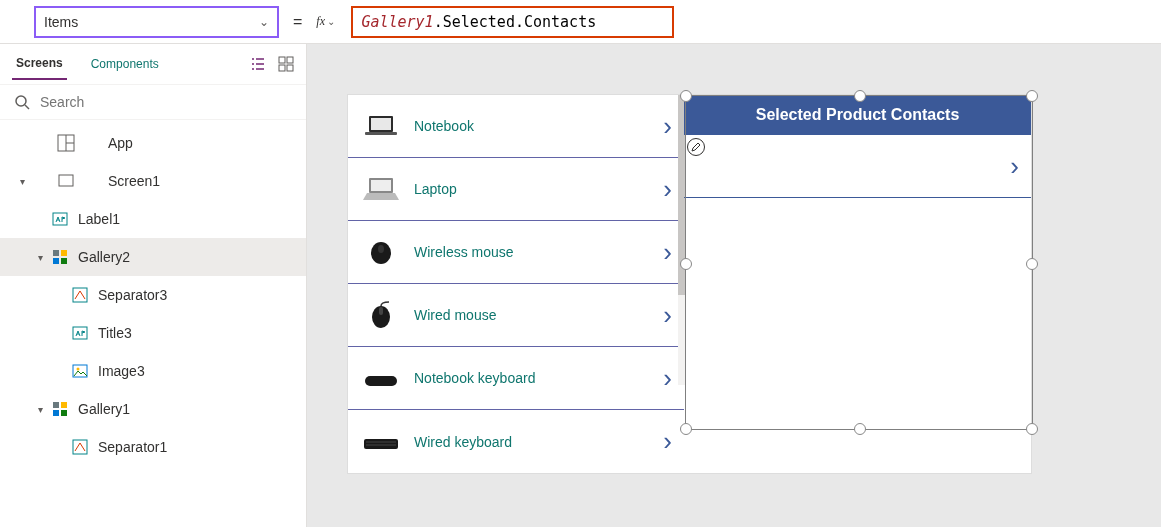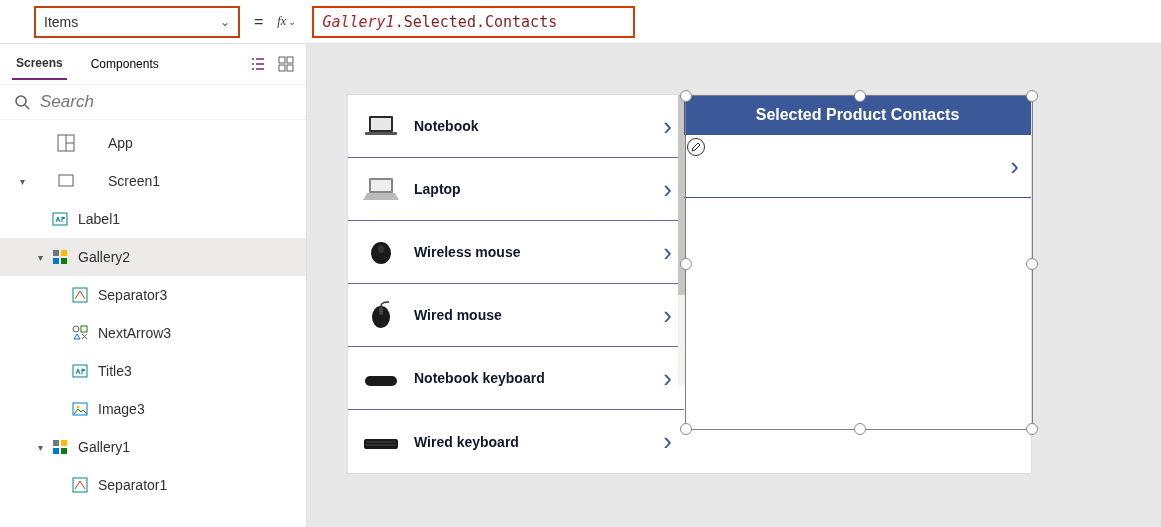--- a/index.html
+++ b/index.html
@@ -1,57 +1,57 @@
 <!DOCTYPE html>
 <html><head>
 <meta charset="utf-8">
 <style>
   * { box-sizing: border-box; margin: 0; padding: 0; }
   body { font-family: "Segoe UI", Arial, sans-serif; font-size: 13px; color: #323130; background: #fff; width: 1161px; height: 527px; overflow: hidden; }
   
   .formula-bar { display: flex; align-items: center; height: 44px; border-bottom: 1px solid #e1dfdd; padding: 0 10px 0 34px; background: #fff; }
-  .property-selector { display: flex; align-items: center; width: 206px; height: 32px; border: 2px solid #c2410c; padding: 0 8px; font-size: 14px; background: #fff; }
+  .property-selector { display: flex; align-items: center; width: 245px; height: 32px; border: 2px solid #8b5cf6; padding: 0 8px; font-size: 14px; background: #fff; }
   .property-selector .chev { margin-left: auto; font-size: 12px; color: #605e5c; }
   .eq { margin: 0 14px; font-size: 16px; }
   .fx { font-style: italic; font-family: 'Times New Roman', serif; font-size: 12px; margin-right: 2px; }
   .fx-chev { font-size: 10px; color: #605e5c; margin-right: 16px; }
   .formula-input { display: flex; align-items: center; width: 323px; height: 32px; border: 2px solid #d83b01; padding: 0 8px; font-family: Consolas, monospace; font-size: 15px; }
   .formula-input .gal { color: #a4262c; font-style: italic; }
-  .formula-input .rest { color: #7f1d1d; }
+  .formula-input .rest { color: #000000; }
   
   .main { display: flex; height: calc(527px - 44px); }
   
   .left-panel { width: 307px; background: #fff; border-right: 1px solid #e1dfdd; display: flex; flex-direction: column; }
   .tabs { display: flex; align-items: center; height: 40px; padding: 0 12px; }
   .tab { font-size: 12px; padding: 8px 4px; margin-right: 20px; cursor: pointer; }
   .tab.active { font-weight: 600; border-bottom: 2px solid #742774; color: #323130; }
-  .tab.inactive { color: #000000; }
+  .tab.inactive { color: #0f766e; }
   .tabs .icons { margin-left: auto; display: flex; gap: 12px; color: #605e5c; }
   
   .search-row { display: flex; align-items: center; height: 36px; padding: 0 14px; border-top: 1px solid #f3f2f1; border-bottom: 1px solid #f3f2f1; }
   .search-row .mag { color: #605e5c; margin-right: 10px; font-size: 15px; }
-  .search-row input { border: none; outline: none; font-size: 17px; flex: 1; background: transparent; font-style: italic; }
+  .search-row input { border: none; outline: none; font-size: 14px; flex: 1; background: transparent; }
   
   .tree { flex: 1; overflow-y: auto; padding-top: 4px; }
   .tree-item { display: flex; align-items: center; height: 38px; padding-left: 16px; cursor: pointer; }
   .tree-item.selected { background: #edebe9; }
   .tree-item .caret { width: 12px; font-size: 10px; color: #605e5c; }
   .tree-item .icon { width: 20px; height: 20px; margin-right: 8px; display: flex; align-items: center; justify-content: center; }
   .tree-item .label { font-size: 14px; }
   .depth-1 { padding-left: 20px; gap: 24px; }
   .depth-2 { padding-left: 38px; align-items: center; }
   .depth-3 { padding-left: 70px; }
   
   .canvas-area { flex: 1; background: #e8e8e8; padding: 50px 40px; position: relative; }
   .canvas { width: 685px; height: 380px; background: #fff; display: flex; border: 1px solid #ddd; position: relative; }
   
   .gallery-left { width: 337px; }
   .gal-item { display: flex; align-items: center; height: 63px; border-bottom: 1px solid #6264a7; padding: 0 12px; }
   .gal-item .thumb { width: 42px; height: 30px; display: flex; align-items: center; justify-content: center; }
-  .gal-item .title { font-size: 14px; font-weight: 700; margin-left: 12px; color: #0f172a; }
+  .gal-item .title { font-size: 14px; font-weight: 400; margin-left: 12px; color: #0f766e; }
   .gal-item .arrow { margin-left: auto; font-size: 26px; color: #3b5998; font-weight: 300; }
   
   .gallery-right { width: 348px; position: relative; }
   .gal-header { height: 40px; background: #3b5998; color: #fff; display: flex; align-items: center; justify-content: center; font-size: 16px; font-weight: 600; }
   .gal-right-body { height: calc(100% - 32px); position: relative; }
   .gal-right-item { height: 63px; border-bottom: 1px solid #3b5998; display: flex; align-items: center; padding: 0 12px; }
   .gal-right-item .arrow { margin-left: auto; font-size: 26px; color: #3b5998; font-weight: 300; }
   
   .edit-btn { position: absolute; top: 3px; left: 3px; width: 18px; height: 18px; border: 1.5px solid #323130; border-radius: 50%; background: #fff; display: flex; align-items: center; justify-content: center; font-size: 10px; z-index: 20; }
   
@@ -159,31 +159,20 @@
             <svg width="18" height="18" viewBox="0 0 18 18">
               <rect x="2" y="2" width="14" height="14" fill="none" stroke="#038387"></rect>
               <path d="M4 13 L9 5 L14 13" fill="none" stroke="#d83b01"></path>
             </svg>
           </span>
         <span class="label">Separator3</span>
       </div>
       <div class="tree-item depth-3">
         <span class="icon">
             <svg width="18" height="18" viewBox="0 0 18 18">
-              <circle cx="5" cy="5" r="3" fill="none" stroke="#605e5c"></circle>
-              <rect x="10" y="2" width="6" height="6" fill="none" stroke="#107c10"></rect>
-              <path d="M3 15l3-5 3 5z" fill="none" stroke="#0078d4"></path>
-              <path d="M11 10l5 5M16 10l-5 5" stroke="#d13438"></path>
-            </svg>
-          </span>
-        <span class="label">NextArrow3</span>
-      </div>
-      <div class="tree-item depth-3">
-        <span class="icon">
-            <svg width="18" height="18" viewBox="0 0 18 18">
               <rect x="2" y="3" width="14" height="12" fill="none" stroke="#038387"></rect>
               <path d="M5 12l2-5 2 5M6 10h2M11 7v5M11 7l3 1-3 1" stroke="#038387" fill="none"></path>
             </svg>
           </span>
         <span class="label">Title3</span>
       </div>
       <div class="tree-item depth-3">
         <span class="icon">
             <svg width="18" height="18" viewBox="0 0 18 18">
               <rect x="2" y="3" width="14" height="12" fill="none" stroke="#0078d4"></rect>

